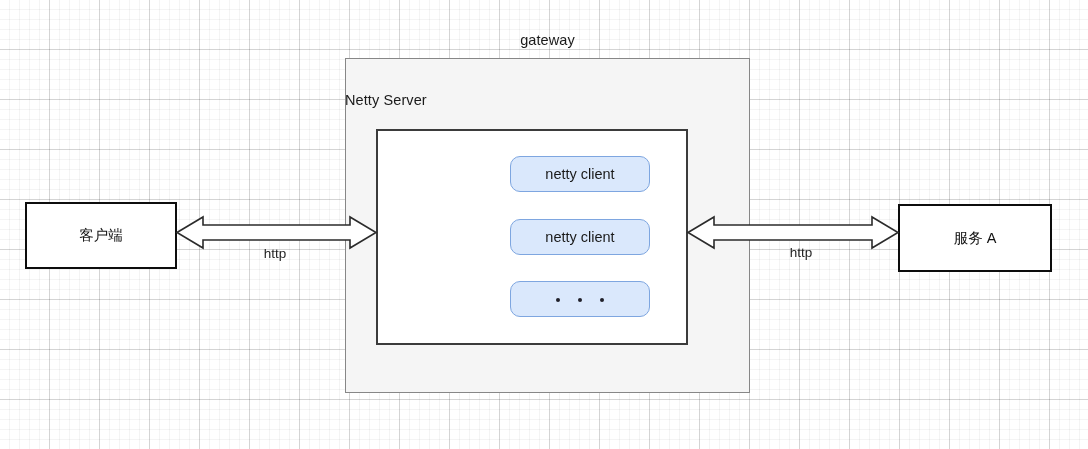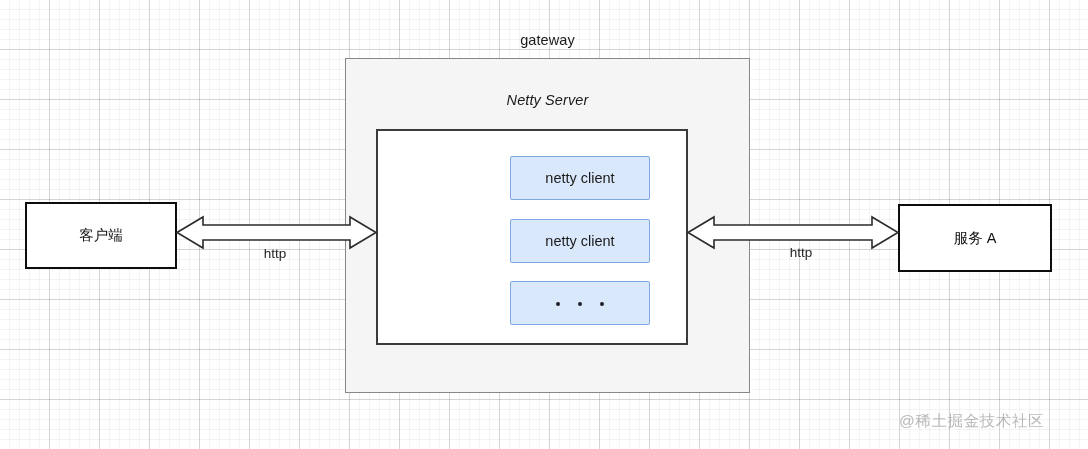--- a/index.html
+++ b/index.html
@@ -49,45 +49,43 @@
     width: 405px;
     text-align: center;
     font-size: 14.5px;
     color: #1a1a1a;
     letter-spacing: 0.1px;
   }
   #netty-server-label {
     left: 345px;
     top: 92px;
     width: 405px;
-    text-align: center;
     font-size: 14.5px;
     color: #1a1a1a;
     letter-spacing: 0.1px;
-    font-style: italic;
   }
 
   
   #netty-server-box {
     left: 376px;
     top: 129px;
     width: 312px;
     height: 216px;
     background: #ffffff;
     border: 2px solid #3b3b3b;
     box-sizing: border-box;
   }
 
   
   .chip {
     width: 140px;
-    height: 44px;
+    height: 36px;
     background: #dae8fc;
     border: 1.2px solid #7ea6e0;
-    border-radius: 2px;
+    border-radius: 10px;
     box-sizing: border-box;
     display: flex;
     align-items: center;
     justify-content: center;
     font-size: 14.5px;
     color: #1a1a1a;
     left: 510px;
   }
   #chip-0 { top: 156px; }
   #chip-1 { top: 219px; }
@@ -208,15 +206,14 @@
   <div class="abs http-label" id="http-left">http</div>
 
   <div class="abs" id="arrow-right-wrap">
     <svg class="arrow-svg" width="210" height="39" viewBox="0 0 210 39">
       <path d="M 0,19.5 L 26,4 L 26,12 L 184,12 L 184,4 L 210,19.5 L 184,35 L 184,27 L 26,27 L 26,35 Z" fill="#ffffff" stroke="#2b2b2b" stroke-width="1.6" stroke-linejoin="miter"></path>
     </svg>
   </div>
 
   <div class="abs http-label" id="http-right">http</div>
 
-  <div class="abs" id="wm-juejin">@稀土掘金技术社区</div>
 
 </div>
 
 </body></html>

